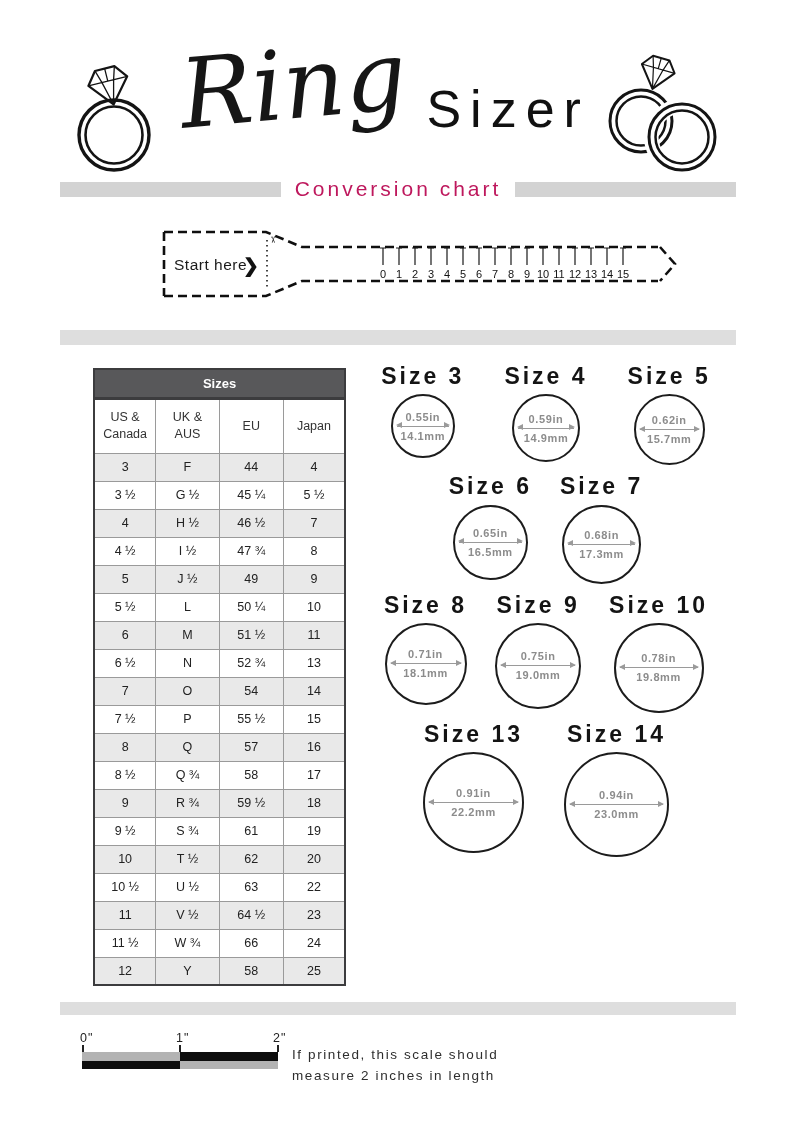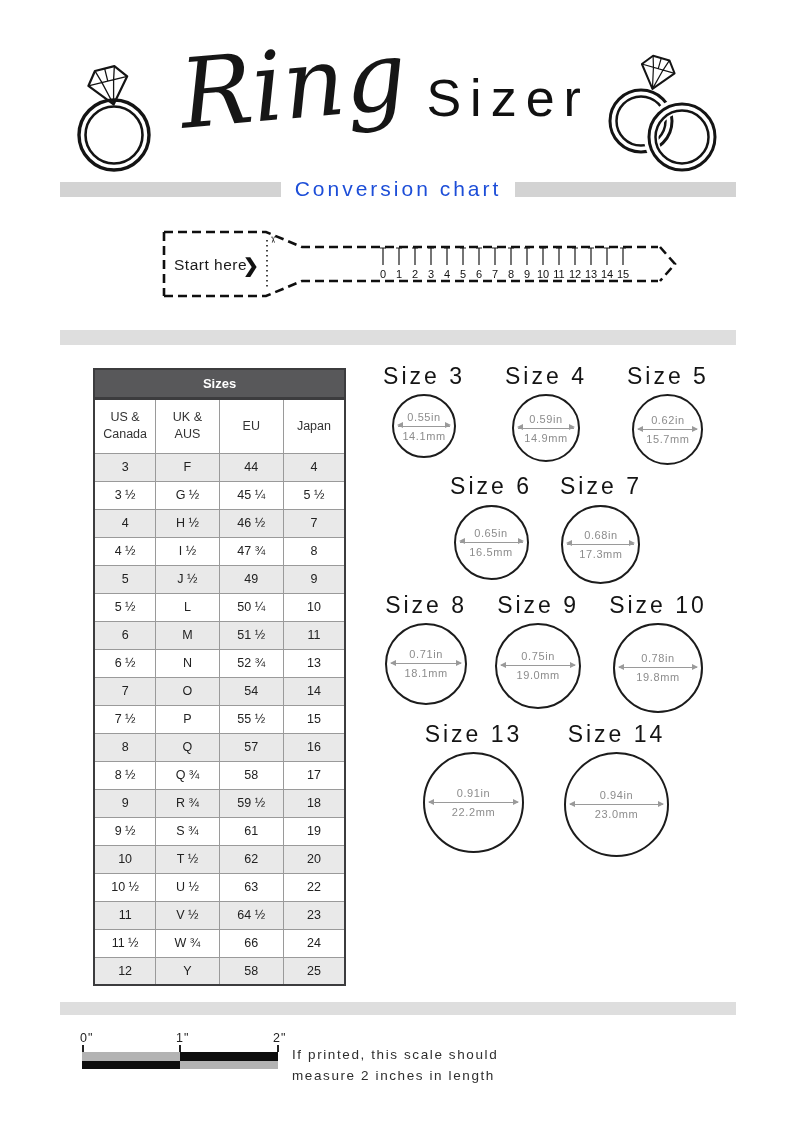--- a/index.html
+++ b/index.html
@@ -6,25 +6,25 @@
   html,body { background:#fff; }
   .page { position:relative; width:794px; height:1123px; background:#fff; overflow:hidden;
           font-family:"Liberation Sans", sans-serif; color:#1a1a1a; }
 
   
   .icon-ring-left  { position:absolute; left:60px; top:58px; }
   .icon-rings-right{ position:absolute; left:596px; top:42px; }
   .title-row { position:absolute; left:170px; top:28px; width:430px; display:flex; justify-content:center; align-items:flex-start; }
   .title-script { font-family:"DejaVu Serif", cursive; font-style:italic; font-size:96px; line-height:1.2;
                   transform:rotate(-5deg); margin-right:20px; color:#161616; }
-  .title-main { font-size:52px; letter-spacing:9px; margin-top:40px; color:#111; }
+  .title-main { font-size:52px; letter-spacing:9px; margin-top:51px; color:#111; }
 
   .subtitle-row { position:absolute; left:60px; top:177px; width:676px; display:flex; align-items:center; }
   .subtitle-bar { flex:1; height:15px; background:#d3d3d3; }
-  .subtitle-text { font-size:21px; letter-spacing:3px; color:#1d4ed8; padding:0 14px; white-space:nowrap;text-align:center; }
+  .subtitle-text { font-size:21px; letter-spacing:3px; color:#be185d; padding:0 14px; white-space:nowrap;text-align:center; }
 
   
   .sizer-tool { position:absolute; left:154px; top:226px; }
 
   
   .divider { position:absolute; left:60px; width:676px; background:#dedede; }
   .divider-top { top:330px; height:15px; }
   .divider-bottom { top:1002px; height:13px; }
 
   
@@ -34,21 +34,21 @@
                         padding:6px 0; border:2px solid #3c3c3e; border-bottom:1px solid #3c3c3e; }
   .size-table th { font-weight:normal; font-size:12.5px; color:#333; height:54px; background:#fff;
                    border:1px solid #9a9a9a; white-space:pre-line; line-height:1.35; }
   .size-table td { text-align:center; height:28px; border:1px solid #9a9a9a; }
   .size-table tr.alt td { background:#e9e9e9; }
   .size-table col.c1{width:62px} .size-table col.c2{width:64px} .size-table col.c3{width:65px} .size-table col.c4{width:62px}
 
   
   .circles { position:absolute; left:352px; top:364px; width:388px; display:flex; flex-direction:column; }
   .size-row { display:flex; justify-content:center; align-items:flex-start; margin-bottom:9px; }
-  .size-cell { display:flex; flex-direction:column; align-items:center; }
+  .size-cell { display:flex; flex-direction:column; align-items:center;font-weight:bold; }
   .size-label { font-size:23px; letter-spacing:3px; color:#141414; line-height:1.1; margin-bottom:5px; white-space:nowrap; }
   .size-circle { border:2px solid #1c1c1c; border-radius:50%; display:flex; flex-direction:column;
                  justify-content:center; align-items:center; background:#fff; }
   .dim-in, .dim-mm { font-size:11px; letter-spacing:0.6px; color:#8c8c8c; line-height:1.1; }
   .dim-in { margin-bottom:3px; } .dim-mm { margin-top:3px; }
   .dim-line { position:relative; height:1px; background:#9a9a9a; }
   .dim-line::before, .dim-line::after { content:''; position:absolute; top:-3.5px; width:0; height:0;
        border-top:3.5px solid transparent; border-bottom:3.5px solid transparent; }
   .dim-line::before { left:-1px; border-right:6px solid #9a9a9a; }
   .dim-line::after  { right:-1px; border-left:6px solid #9a9a9a; }

